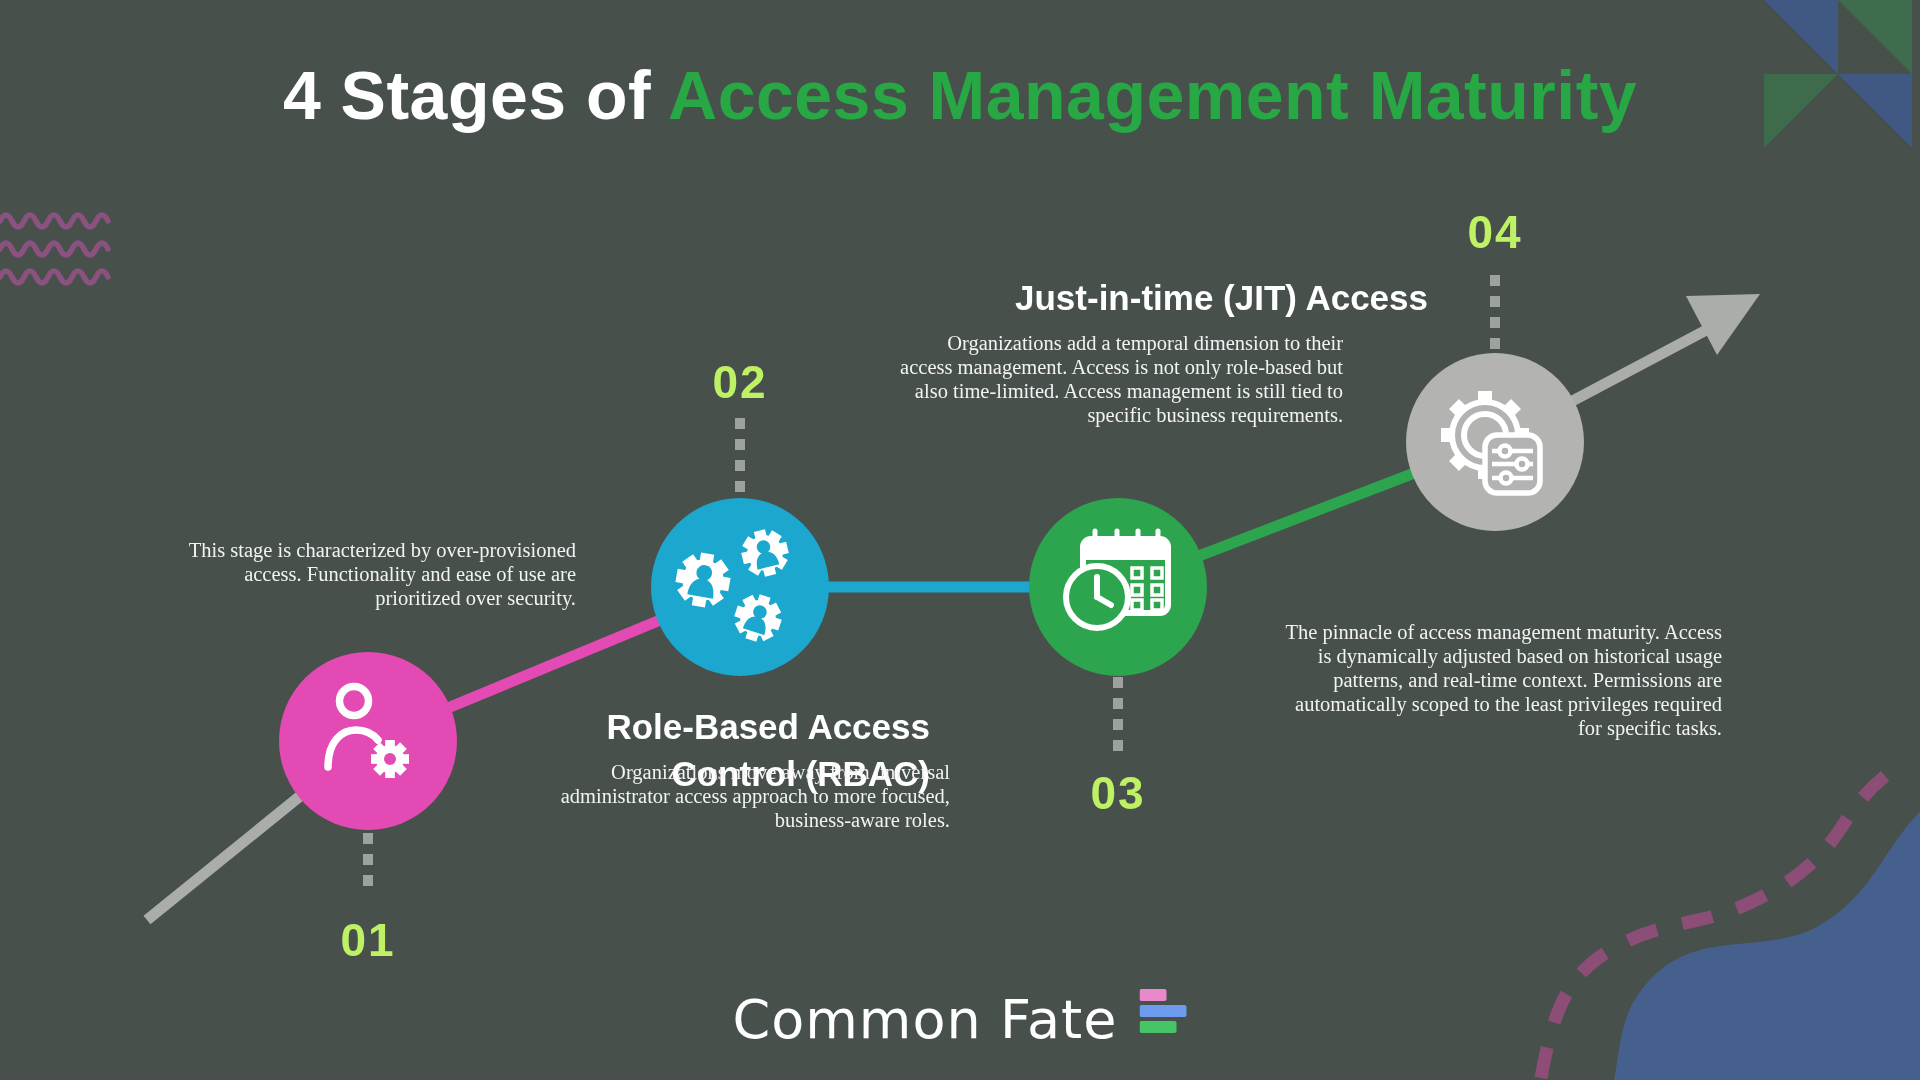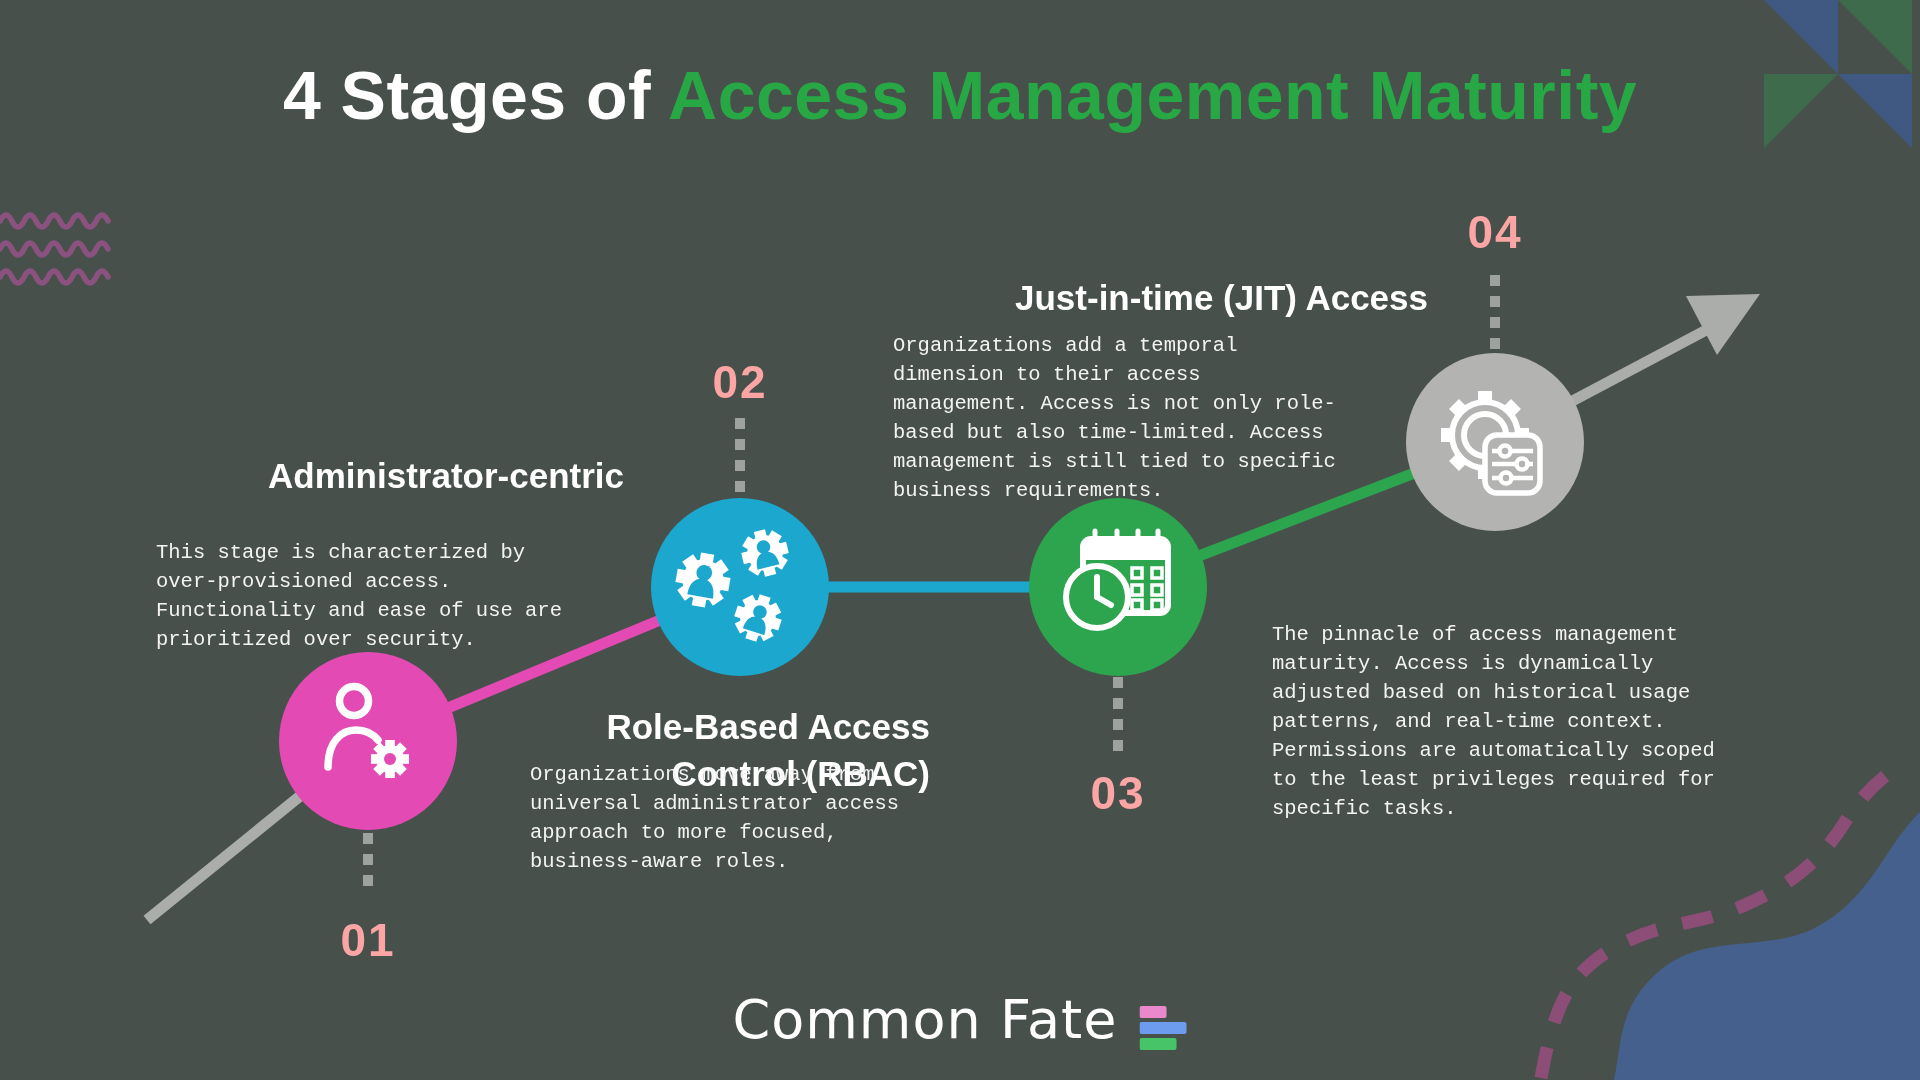--- a/index.html
+++ b/index.html
@@ -15,30 +15,30 @@
     width:1700px;text-align:center;margin:0;
     font-size:68px;font-weight:800;letter-spacing:.5px;color:#ffffff;white-space:nowrap;
   }
   .title .hl{color:#27A845;}
   .stage-name{
     position:absolute;transform:translateX(-50%);
     text-align:right;color:#ffffff;font-weight:700;font-size:35px;line-height:47px;margin:0;
   }
   .stage-desc{
     position:absolute;transform:translateX(-50%);
-    text-align:left;color:#F2F3F2;font-weight:400;font-size:20.5px;line-height:29px;margin:0;
-    font-family:Liberation Mono, monospace;
+    text-align:right;color:#F2F3F2;font-weight:400;font-size:20.5px;line-height:24px;margin:0;
+    font-family:Liberation Serif, serif;
   }
   .stage-number{
     position:absolute;transform:translate(-50%,-50%);
-    color:#fca5a5;font-weight:800;font-size:46px;letter-spacing:2px;
+    color:#bef264;font-weight:800;font-size:46px;letter-spacing:2px;
   }
   .logo{
     position:absolute;left:960px;top:988px;transform:translateX(-50%);
-    display:flex;align-items:flex-end;gap:22px;
+    display:flex;align-items:flex-start;gap:22px;
   }
   .logo-text{
     color:#ffffff;font-size:54px;font-weight:400;letter-spacing:1px;
     font-family:"DejaVu Sans","Liberation Sans",sans-serif;white-space:nowrap;
   }
 </style>
 </head>
 <body>
 
 <div class="canvas">
@@ -174,21 +174,20 @@
           <circle cx="10" cy="9" r="5.5"></circle>
           <circle cx="27" cy="22" r="5.5"></circle>
           <circle cx="11" cy="36" r="5.5"></circle>
         </g>
       </g>
     </g>
   </svg>
 
   <h1 class="title"><span>4 Stages of </span><span class="hl">Access Management Maturity</span></h1>
 
-  <h2 class="stage-name" style="left:364px;top:452px;width:520px;">Administrator-centric</h2>
   <p class="stage-desc" style="left:366px;top:514px;width:420px;margin-top:24px;">This stage is characterized by over-provisioned access. Functionality and ease of use are prioritized over security.</p>
   <div class="stage-number" style="left:368px;top:940px;">01</div>
 
   <h2 class="stage-name" style="left:740px;top:703px;width:380px;">Role-Based Access Control (RBAC)</h2>
   <p class="stage-desc" style="left:740px;top:760px;width:420px;">Organizations move away from universal administrator access approach to more focused, business-aware roles.</p>
   <div class="stage-number" style="left:740px;top:382px;">02</div>
 
   <h2 class="stage-name" style="left:1118px;top:274px;width:620px;">Just-in-time (JIT) Access</h2>
   <p class="stage-desc" style="left:1118px;top:331px;width:450px;">Organizations add a temporal dimension to their access management. Access is not only role-based but also time-limited. Access management is still tied to specific business requirements.</p>
   <div class="stage-number" style="left:1118px;top:793px;">03</div>

